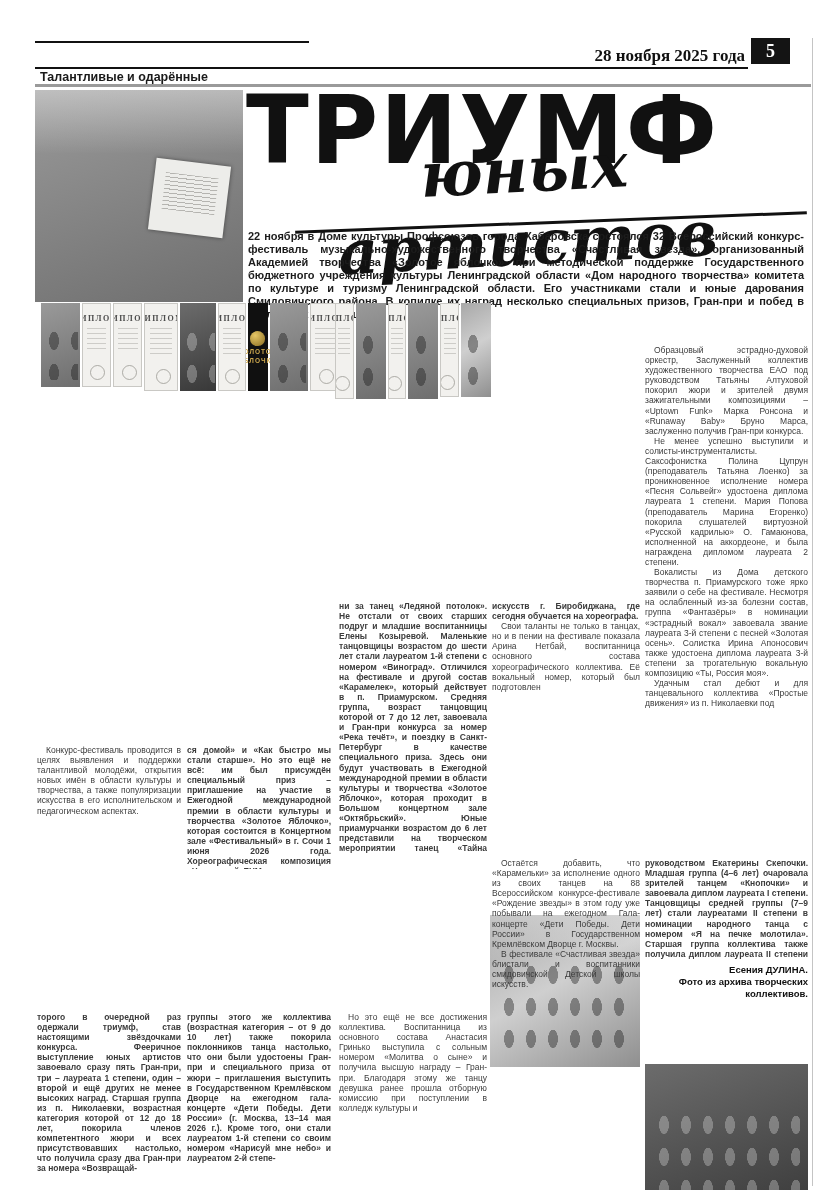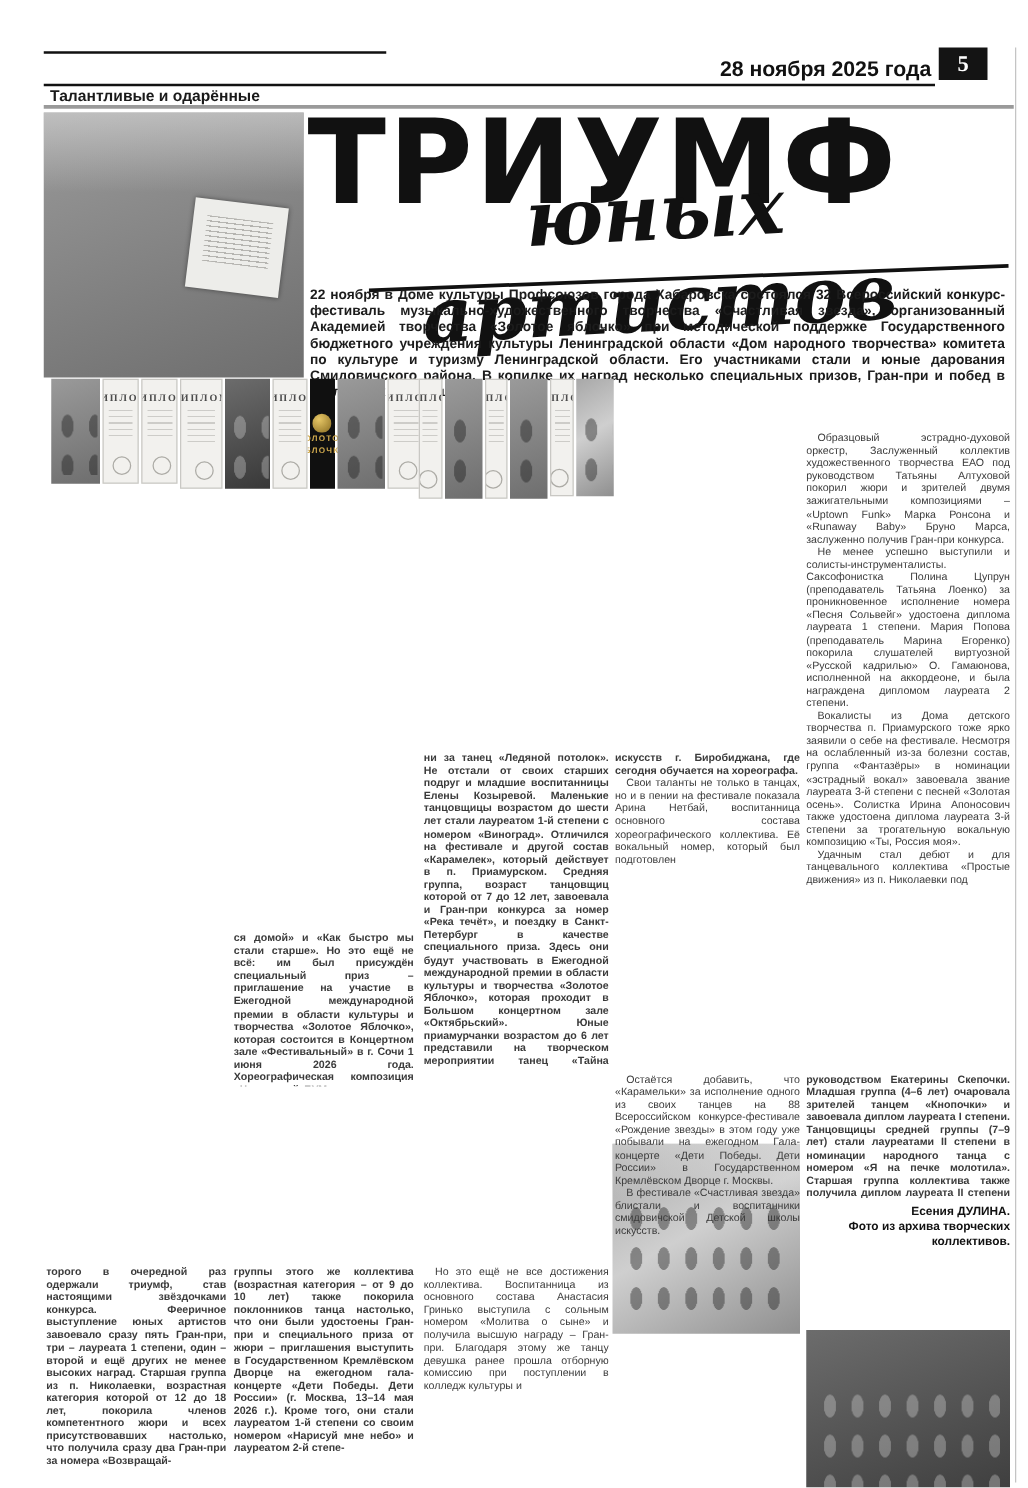--- a/index.html
+++ b/index.html
@@ -5,21 +5,21 @@
   * { margin:0; padding:0; box-sizing:border-box; }
   html,body { background:#ffffff; }
   body { font-family:"Liberation Sans", sans-serif; color:#2e2e2e; }
   .page { position:relative; width:822px; height:1190px; background:#fff; overflow:hidden; }
   .abs { position:absolute; }
 
   
   .mast-topline { left:35px; top:41px; width:274px; border-top:2px solid #111; }
   .mast-name { left:35px; top:43px; font-family:"Liberation Serif",serif; font-weight:bold;
                font-size:25px; letter-spacing:.5px; color:#111; }
-  .mast-date { left:500px; top:46px; width:245px; text-align:right; font-family:Liberation Sans, sans-serif;
+  .mast-date { left:500px; top:46px; width:245px; text-align:right; font-family:Liberation Serif, serif;
                font-weight:bold; font-size:17px; color:#111; }
   .page-num-box { left:751px; top:38px; width:39px; height:26px; background:#141414; color:#fff;
                   font-family:"Liberation Serif",serif; font-weight:bold; font-size:18px;
                   display:flex; align-items:center; justify-content:center; }
   .mast-rule { left:35px; top:67px; width:713px; border-top:2.5px solid #111; }
   .rubric { left:40px; top:70px; font-weight:bold; font-size:12.5px; color:#1a1a1a;text-align:center; }
   .rubric-rule { left:35px; top:84px; width:776px; border-top:3px solid #9a9a9a; }
   .right-edge { left:812px; top:38px; height:1148px; border-left:1.5px solid #c4c4c4; }
 
   
@@ -215,20 +215,21 @@
   <div class="abs photo" style="left:490px; top:703px; width:150px; height:152px;">
     <div class="stage-glow"></div>
     <div class="figs"></div>
   </div>
 
   <div class="abs photo dark" style="left:645px; top:700px; width:163px; height:156px;">
     <div class="figs light"></div>
   </div>
 
   <div class="abs col-text" style="left:37px; top:745px; width:144px; height:124px;">
+    <p>Конкурс-фестиваль проводится в целях выявления и поддержки талантливой молодёжи, открытия новых имён в области культуры и творчества, а также популяризации искусства в его исполнительском и педагогическом аспектах.</p>
   </div>
 
   <div class="abs col-text" style="left:187px; top:745px; width:144px; height:124px;">
     <p class="cont">ся домой» и «Как быстро мы стали старше». Но это ещё не всё: им был присуждён специальный приз – приглашение на участие в Ежегодной международной премии в области культуры и творчества «Золотое Яблочко», которая состоится в Концертном зале «Фестивальный» в г. Сочи 1 июня 2026 года. Хореографическая композиция «Цветочный БУМ» в исполнении средней</p>
   </div>
 
   <div class="abs col-text" style="left:492px; top:858px; width:148px; height:152px;">
     <p>Остаётся добавить, что «Карамельки» за исполнение одного из своих танцев на 88 Всероссийском конкурсе-фестивале «Рождение звезды» в этом году уже побывали на ежегодном Гала-концерте «Дети Победы. Дети России» в Государственном Кремлёвском Дворце г. Москвы.</p>
     <p>В фестивале «Счастливая звезда» блистали и воспитанники смидовичской Детской школы искусств.</p>
   </div>

